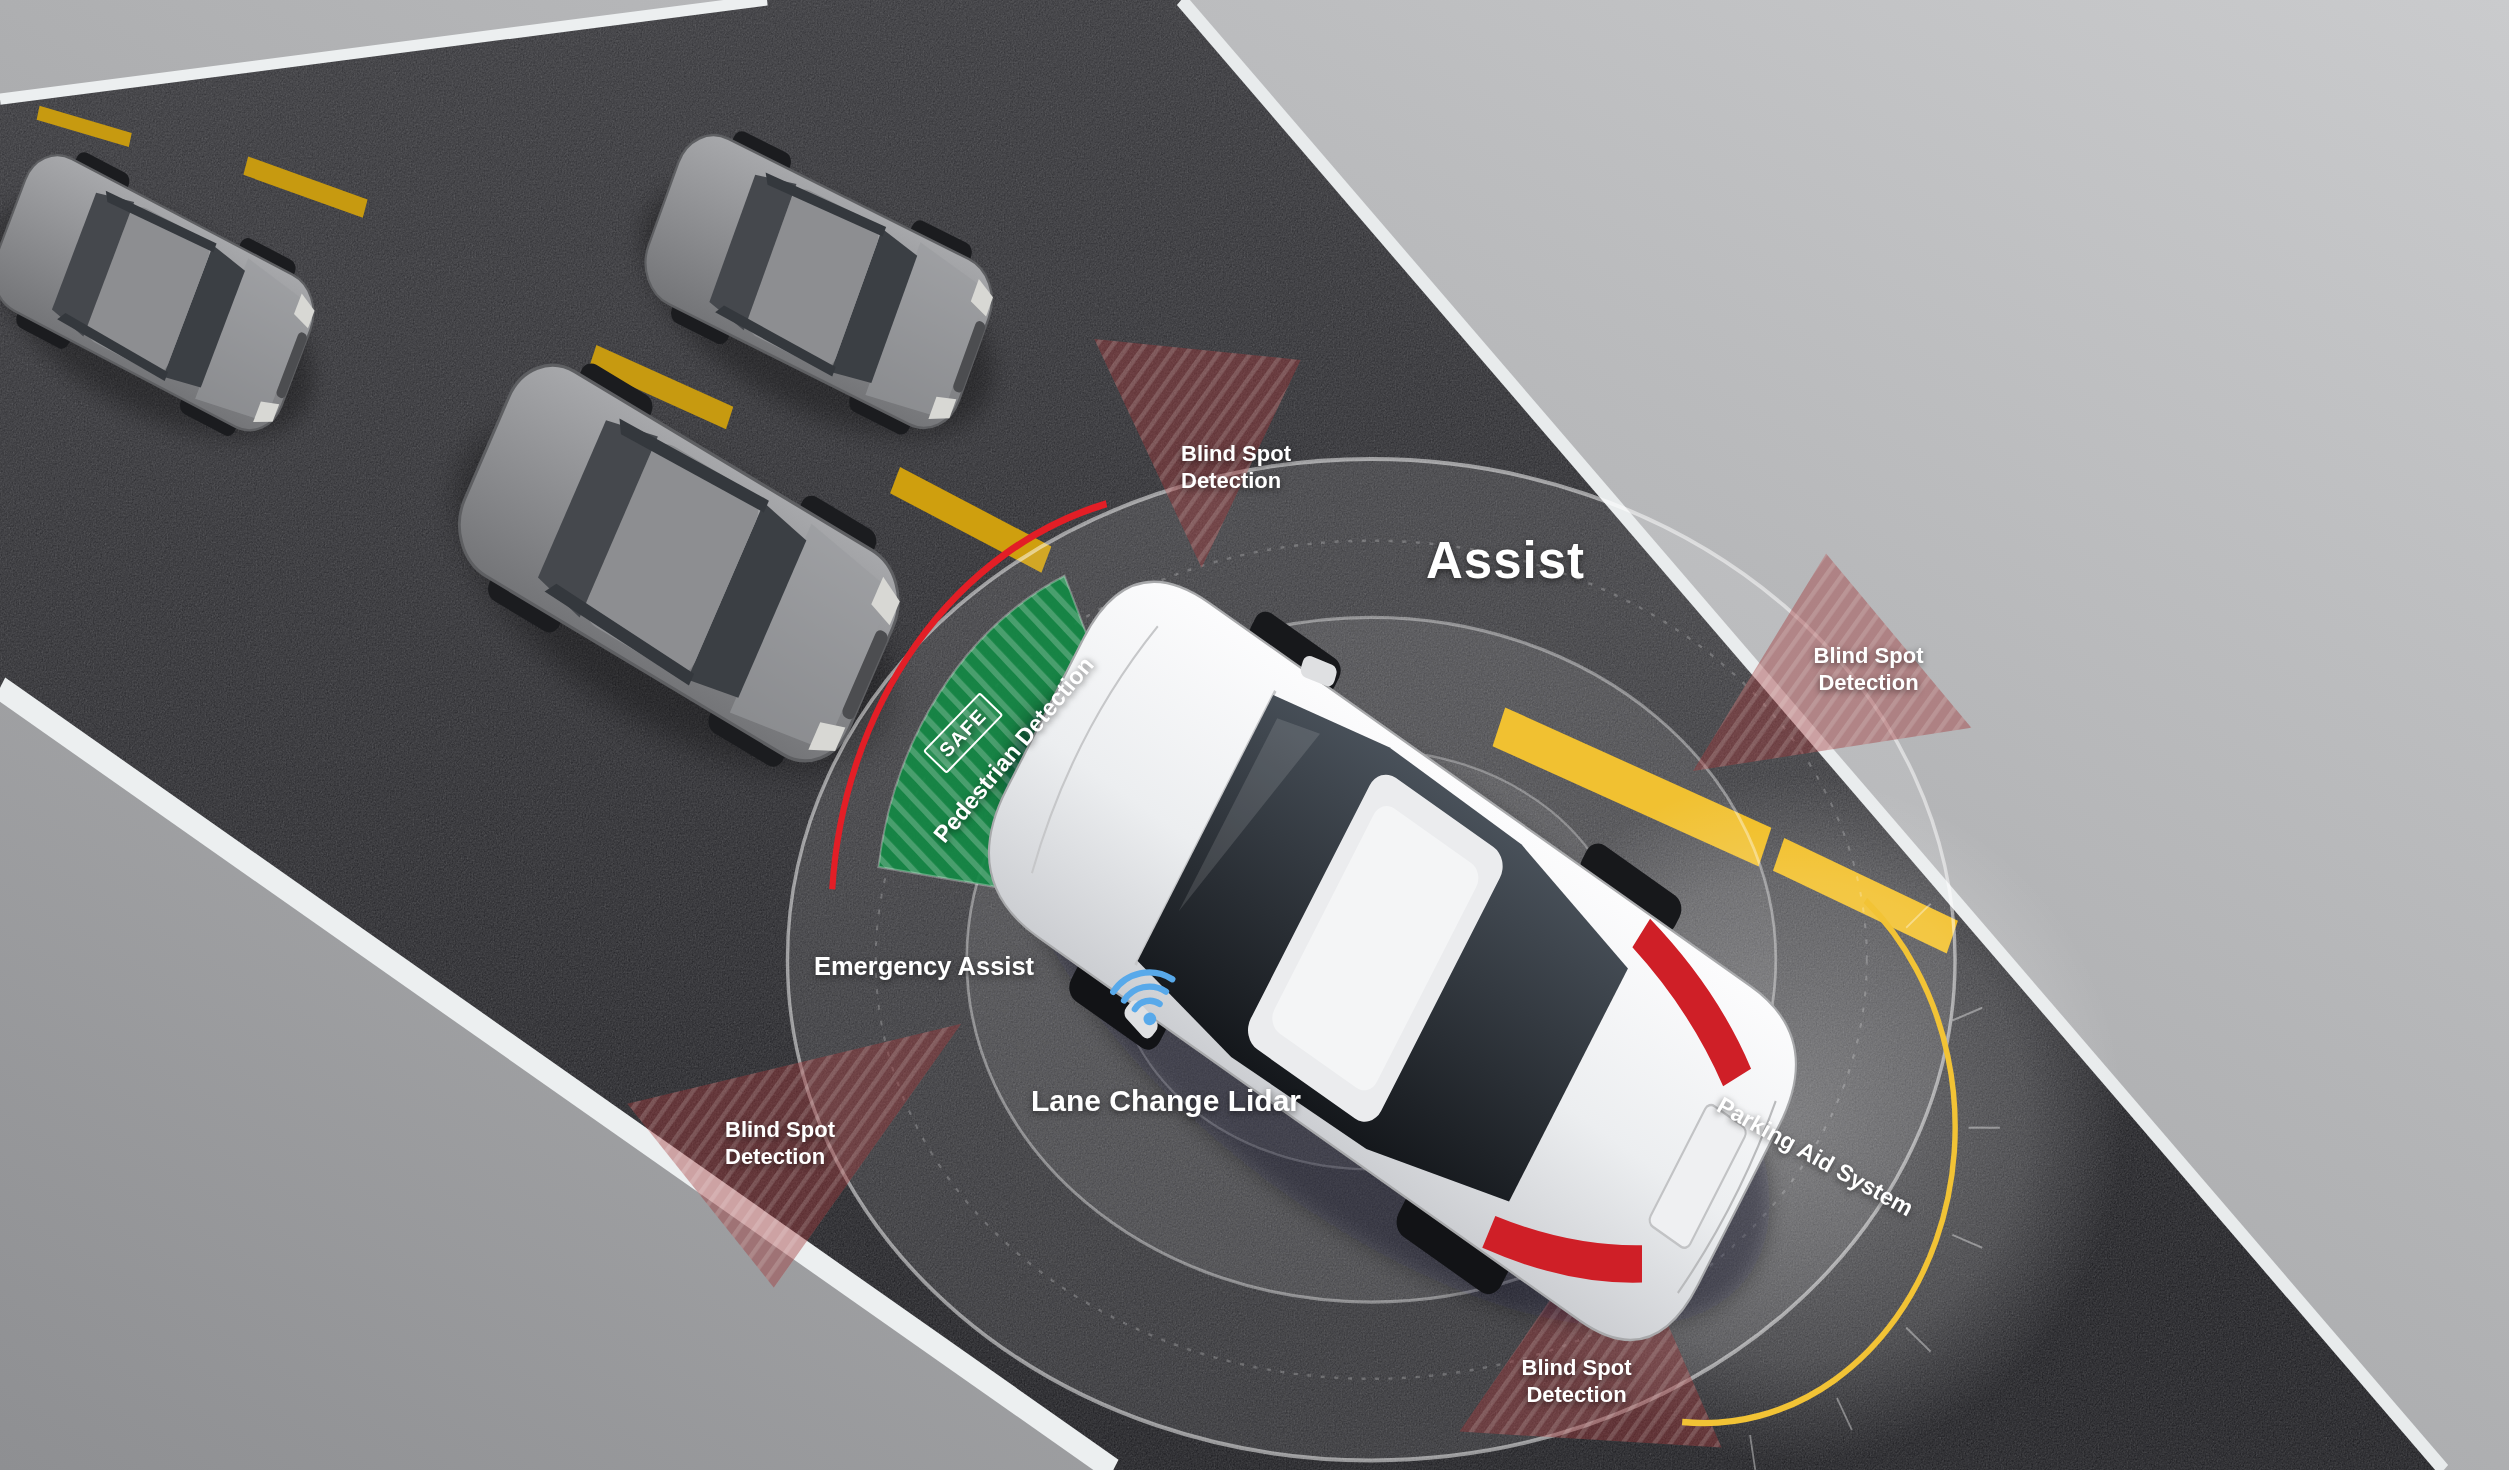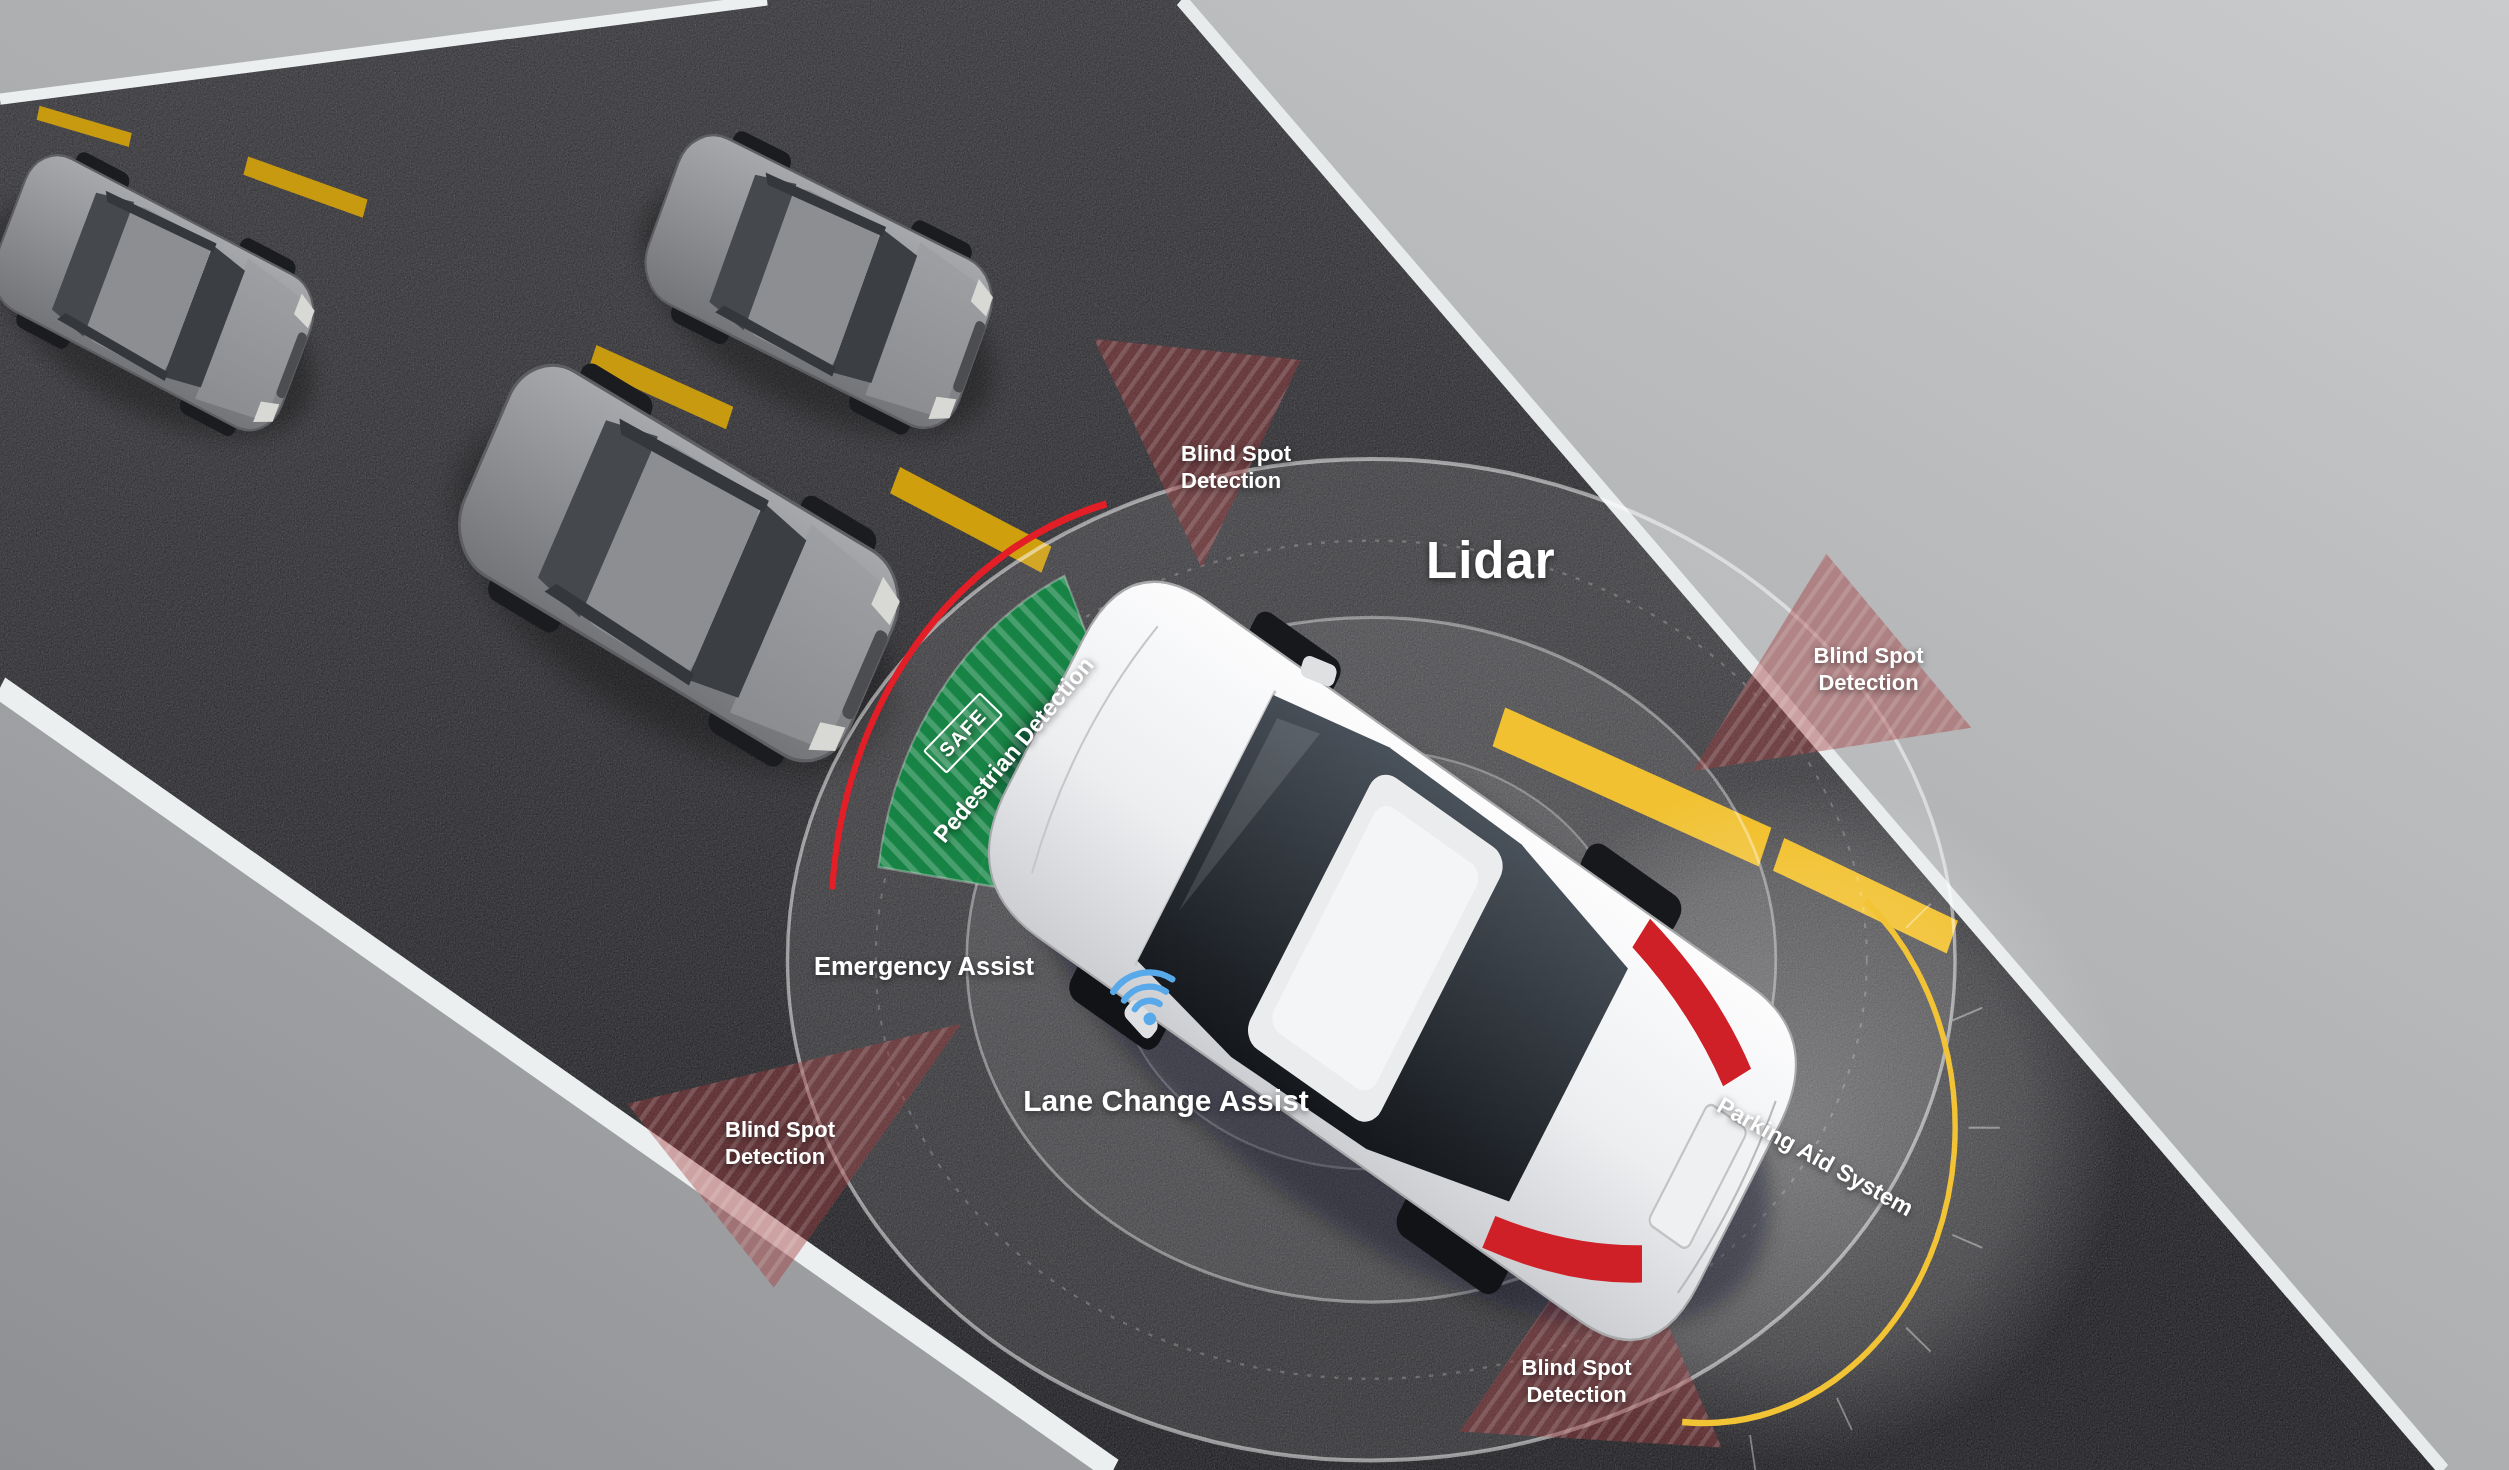--- a/index.html
+++ b/index.html
@@ -190,21 +190,21 @@
 
   <svg id="wifi" width="78" height="74" viewBox="0 0 80 76">
     <g fill="none" stroke="#58a9ea" stroke-width="6.5" stroke-linecap="round">
       <path d="M 27,49 A 18 18 0 0 1 53,49"></path>
       <path d="M 18,38 A 31 31 0 0 1 62,38"></path>
       <path d="M 9,27 A 44 44 0 0 1 71,27"></path>
     </g>
     <circle cx="40" cy="62" r="6.5" fill="#58a9ea"></circle>
   </svg>
 
-  <div id="lbl-lidar" class="lbl">Lidar</div>
+  <div id="lbl-lidar" class="lbl">Assist</div>
 
   <div id="bs-front" class="lbl bs">
     <span>Blind Spot</span>
     <span>Detection</span>
   </div>
 
   <div id="bs-right" class="lbl bs">
     <span>Blind Spot</span>
     <span>Detection</span>
   </div>
@@ -218,18 +218,18 @@
     <span>Blind Spot</span>
     <span>Detection</span>
   </div>
 
   <div id="lbl-safe" class="lbl">SAFE</div>
 
   <div id="lbl-ped" class="lbl">Pedestrian Detection</div>
 
   <div id="lbl-emg" class="lbl">Emergency Assist</div>
 
-  <div id="lbl-lca" class="lbl">Lane Change Assist</div>
+  <div id="lbl-lca" class="lbl">Lane Change Lidar</div>
 
   <div id="lbl-park" class="lbl">Parking Aid System</div>
 
 </div>
 
 
 </body></html>

